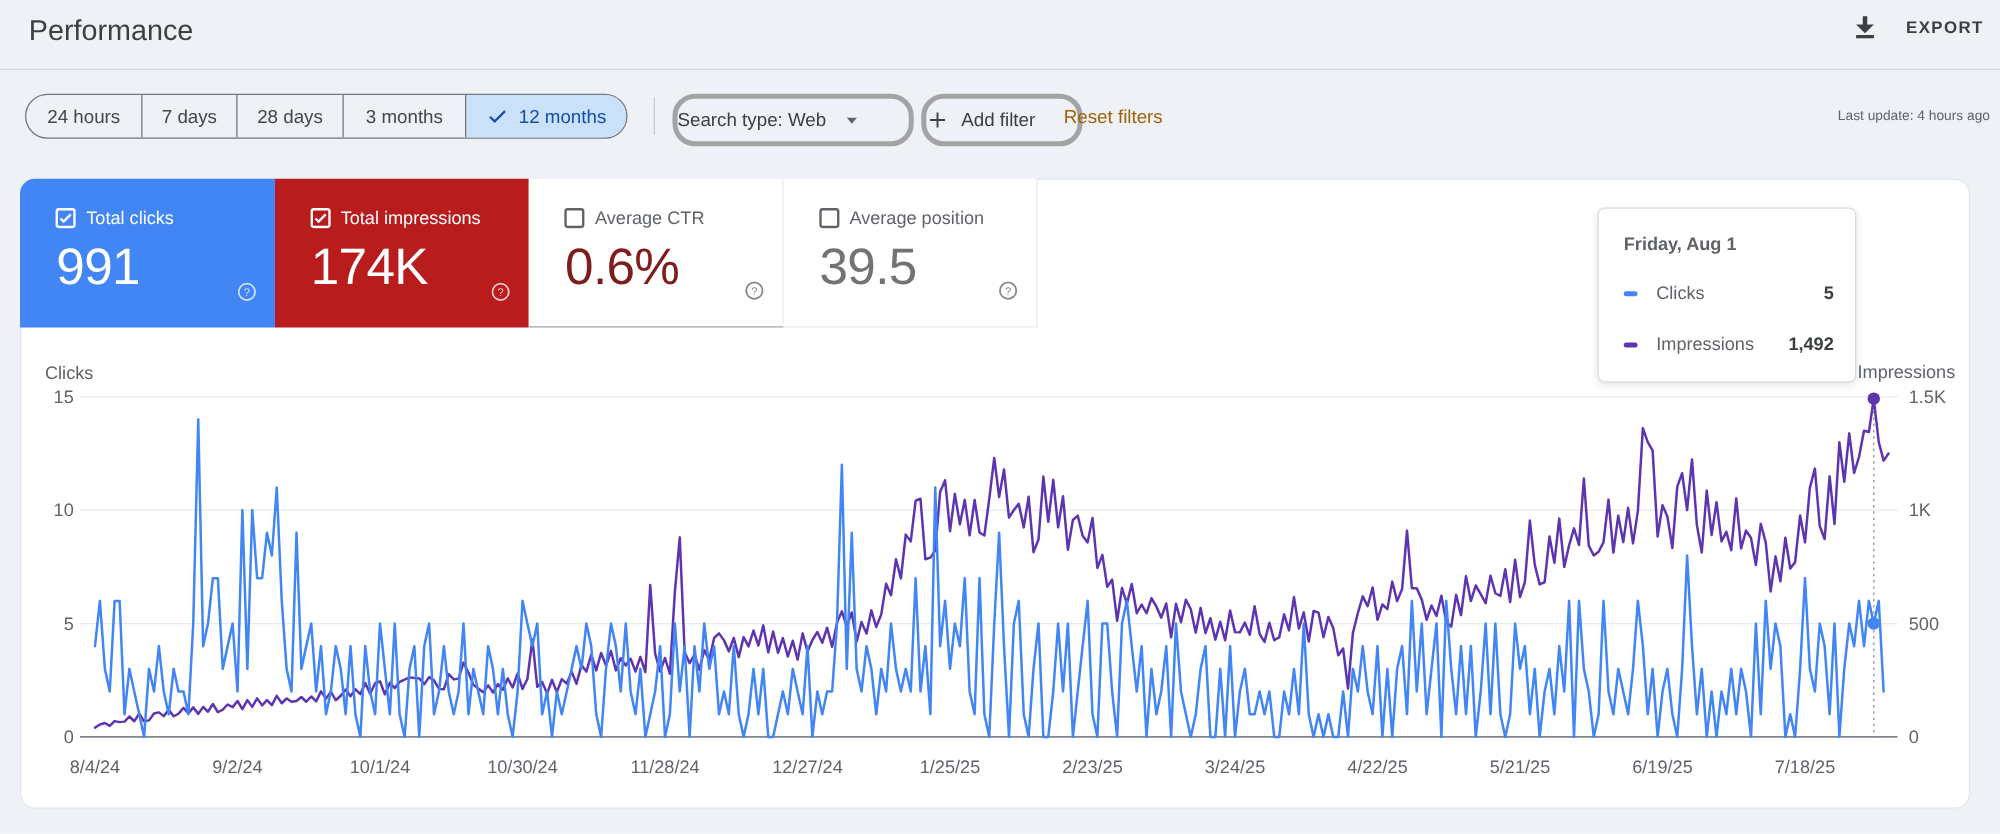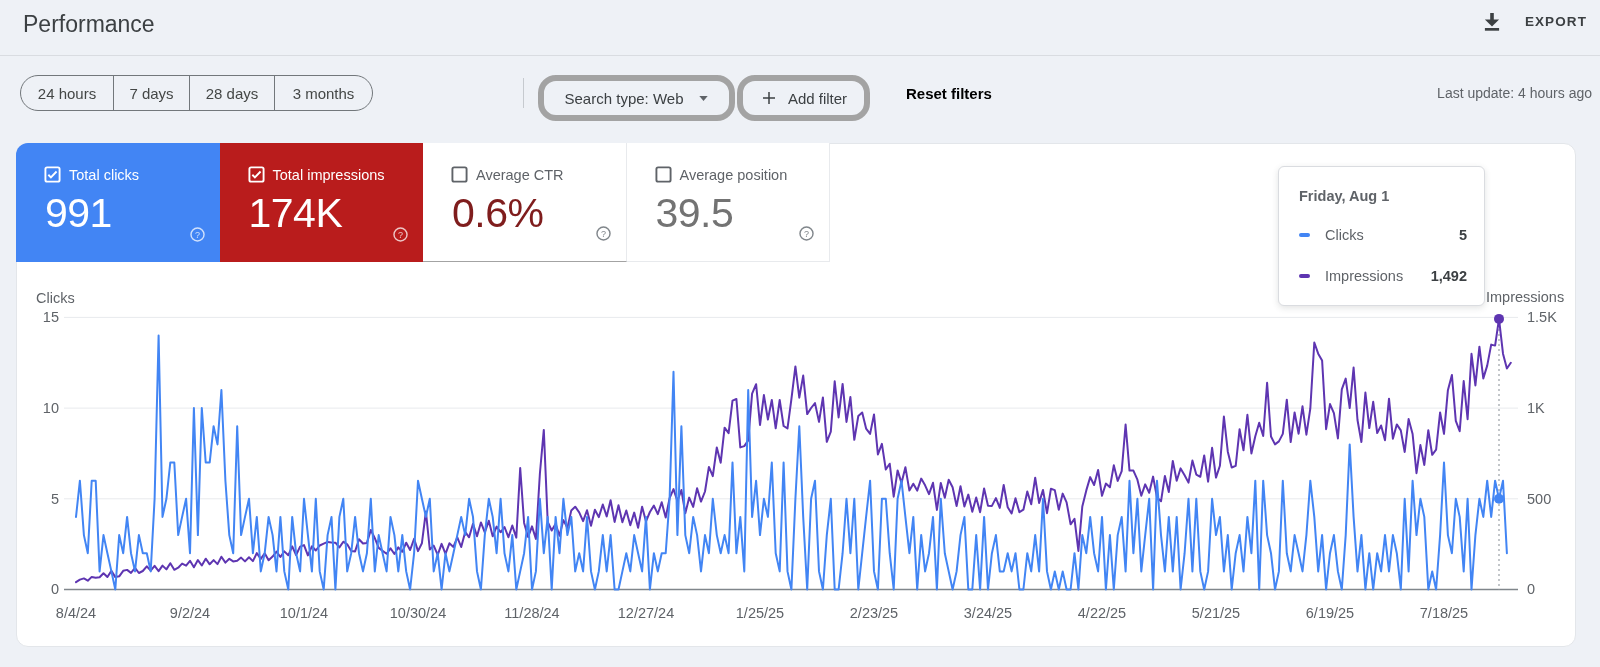--- a/index.html
+++ b/index.html
@@ -1,26 +1,26 @@
 <!DOCTYPE html>
 <html><head><meta charset="utf-8">
 <style>
 html,body{margin:0;padding:0}
 body{width:1600px;height:667px;background:#eef1f6;font-family:"Liberation Sans",sans-serif;position:relative;overflow:hidden}
 .abs{position:absolute}
 #title{left:23px;top:11px;font-size:23px;color:#3c4043}
 #export{right:13px;top:11px;display:flex;align-items:center;gap:23px;color:#3c4043;font-size:13.5px;font-weight:bold;letter-spacing:1.1px}
 #hdiv{left:0;top:55px;width:1600px;height:1px;background:#d9dce1}
-.chip{height:34px;border:6px solid #a3a3a3;border-radius:18px;display:flex;align-items:center;justify-content:center;font-size:15px;color:#3c4043;background:transparent;box-sizing:content-box}
+.chip{height:34px;border:4px solid #a3a3a3;border-radius:18px;display:flex;align-items:center;font-size:15px;color:#3c4043;background:transparent;box-sizing:content-box}
 #seg{left:20px;top:75px;display:flex;height:34px;border:1px solid #72777b;border-radius:18px;overflow:hidden}
 .sg{display:flex;align-items:center;justify-content:center;font-size:15px;color:#444746;border-left:1px solid #72777b}
 .sg:first-child{border-left:none}
 #vdiv{left:523px;top:78px;width:1px;height:30px;background:#c6cacf}
-#reset{left:906px;top:75px;height:36px;display:flex;align-items:center;color:#000000;font-size:15px;font-weight:700}
-#lastupd{right:8px;top:75px;height:36px;display:flex;align-items:center;color:#5f6368;font-size:14px}
+#reset{left:851px;top:75px;height:36px;display:flex;align-items:center;color:#a16207;font-size:15px;font-weight:400}
+#lastupd{right:8px;top:75px;height:36px;display:flex;align-items:center;color:#5f6368;font-size:11px}
 #card{left:16px;top:143px;width:1560px;height:504px;background:#fff;border:1px solid #e3e6ea;border-radius:12px;box-sizing:border-box}
 .mcard{top:143px;width:203.5px;height:119px;box-sizing:border-box}
 .mlab{position:absolute;left:28px;top:23px;display:flex;align-items:center;gap:8px;font-size:14.5px}
 .mval{position:absolute;left:29px;top:48px;font-size:41px;line-height:44px;letter-spacing:-.5px}
 .mhelp{position:absolute;right:15px;bottom:16px}
 #tooltip{left:1278px;top:166px;width:207px;height:140px;background:#fff;border:1px solid #dadce0;border-radius:6px;box-shadow:0 2px 6px rgba(60,64,67,.15);box-sizing:border-box}
 .ttl{position:absolute;left:20px;top:21px;font-size:14.5px;font-weight:bold;color:#5f6368}
 .trow{position:absolute;left:20px;width:168px;display:flex;align-items:center;font-size:14.5px;color:#5f6368}
 .dash{width:11px;height:4px;border-radius:2px;margin-right:15px}
 .tval{margin-left:auto;color:#3c4043;font-weight:bold}
@@ -36,20 +36,24 @@
     </svg>
 <span>EXPORT</span>
   </div>
 <div class="abs" id="hdiv"></div>
 
 <div class="abs" id="seg">
   <div class="sg" style="width:92px">24 hours</div>
   <div class="sg" style="width:75px">7 days</div>
   <div class="sg" style="width:84px">28 days</div>
   <div class="sg" style="width:97px">3 months</div>
+  <div class="sg" style="width:128px;background:#c9e1f9;color:#174ea6;font-weight:500">
+    <svg width="18" height="18" viewBox="0 0 24 24" style="margin-right:8px">
+        <path d="M4 12.5l5 5L20 6.5" stroke="#174ea6" stroke-width="2.4" fill="none"></path>
+      </svg>12 months</div>
 </div>
 <div class="abs" id="vdiv"></div>
 <div class="abs chip" style="left:538px;top:75px;width:185px">Search type: Web
   <svg width="9" height="5" viewBox="0 0 10 6" style="margin-left:16px">
       <path d="M0 0h10L5 6z" fill="#5f6368"></path>
     </svg></div>
 <div class="abs chip" style="left:737px;top:75px;width:121px">
   <svg width="18" height="18" viewBox="0 0 24 24" style="margin-right:10px">
       <path d="M12 4v16M4 12h16" stroke="#3c4043" stroke-width="2" fill="none"></path>
     </svg>Add filter</div>

